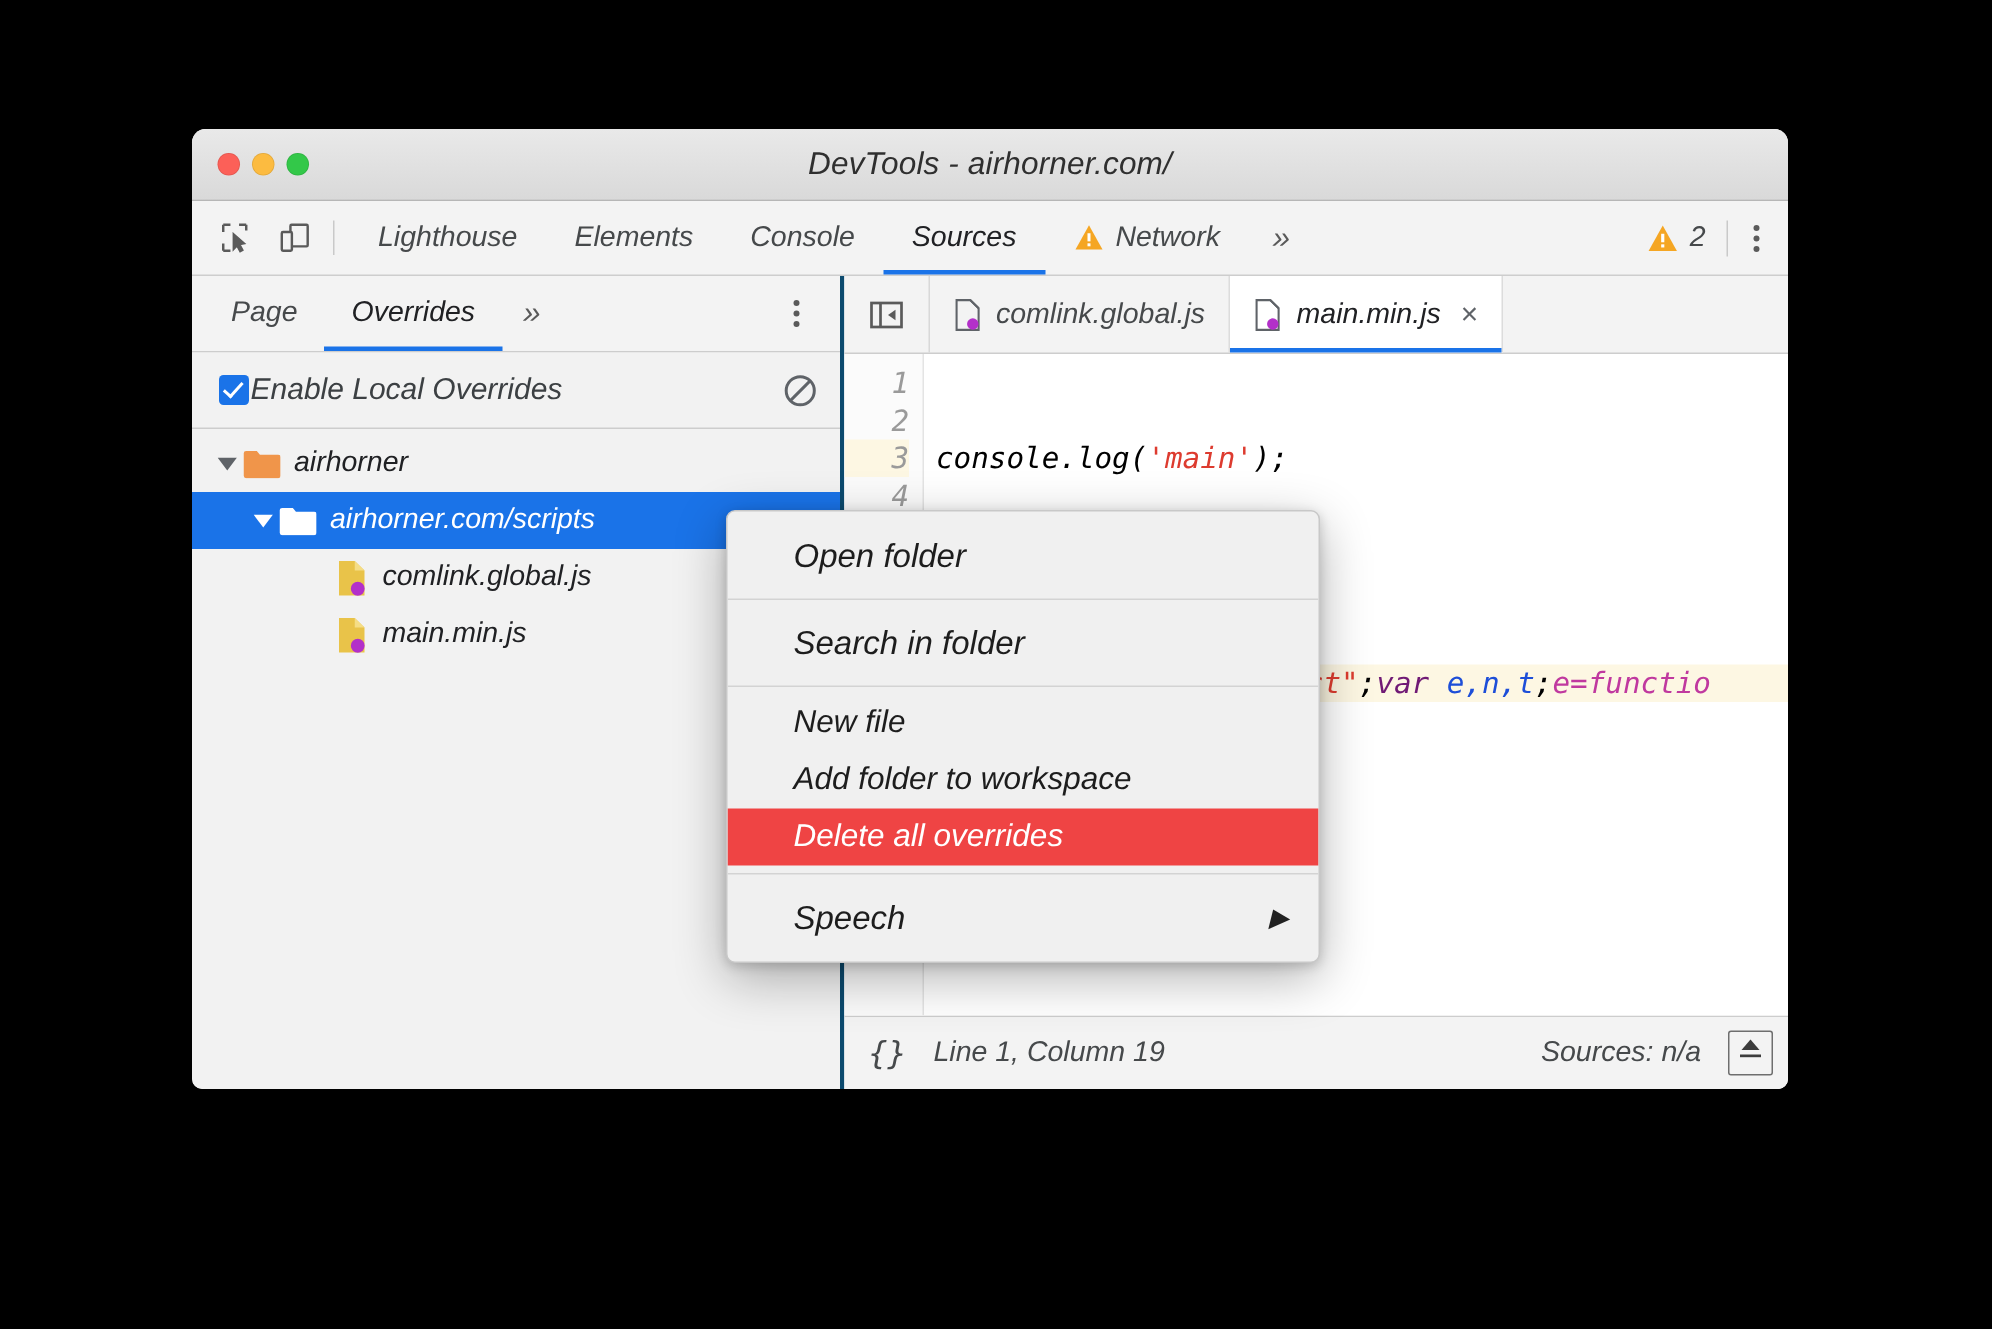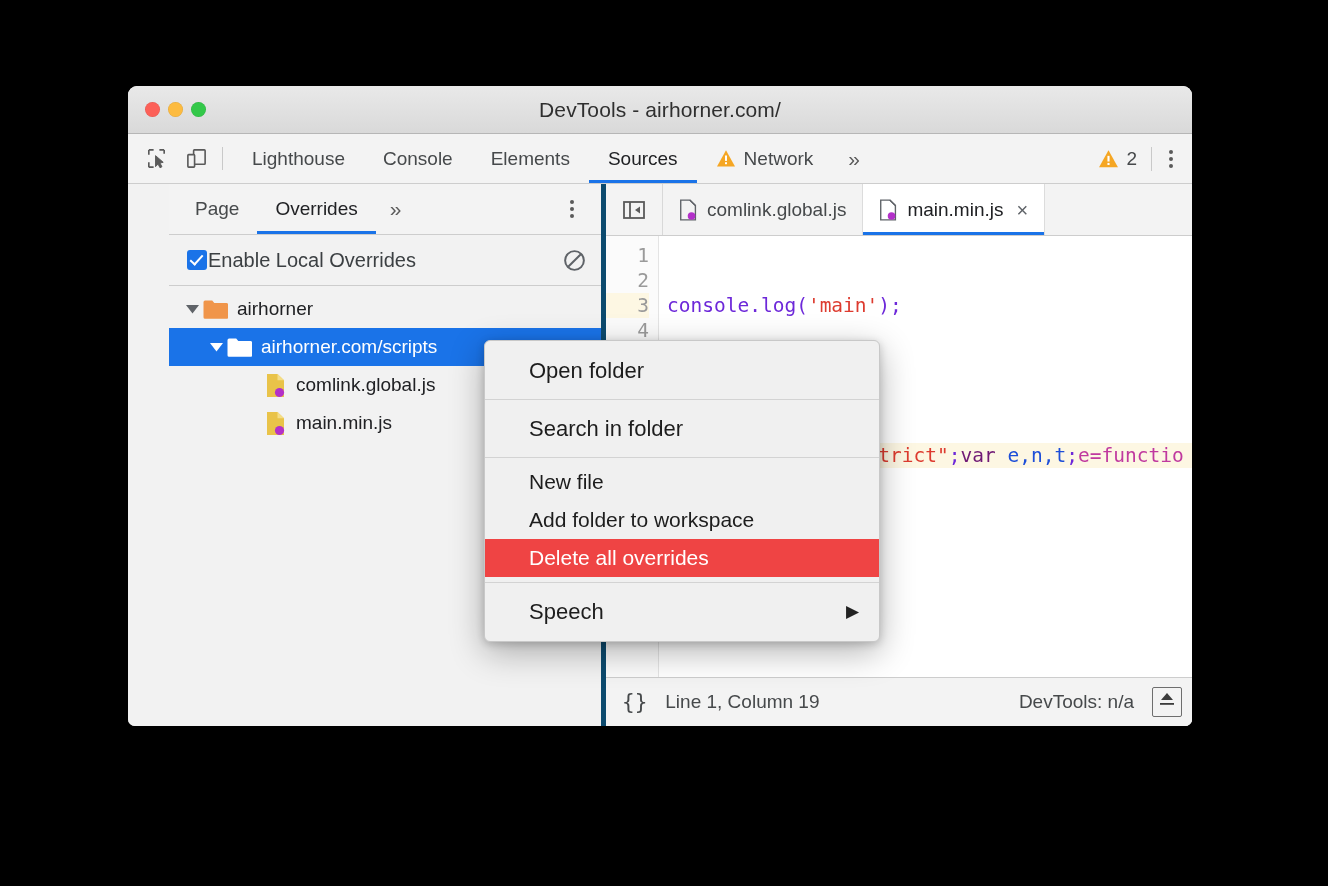--- a/index.html
+++ b/index.html
@@ -10,20 +10,21 @@
     height: 886px;
     overflow: hidden;
     font-family: "Liberation Sans", sans-serif;
   }
 
   #stage {
     position: relative;
     width: 1328px;
     height: 806px;
     background: #000000;
+    font-style: italic;
   }
 
   
   .window {
     position: absolute;
     left: 128px;
     top: 86px;
     width: 1064px;
     height: 640px;
     border-radius: 9px 9px 7px 7px;
@@ -163,25 +164,24 @@
     flex: 1 1 auto;
     display: flex;
     min-height: 0;
   }
 
   
   .navigator {
     width: 432px;
     flex: 0 0 432px;
     background: #f2f2f2;
-    border-right: 5px solid #0c4a6e;
+    border-right: 3px solid #0c4a6e;
     display: flex;
     flex-direction: column;
     min-height: 0;
-    padding-left: 41px;
   }
   .nav-tabbar {
     flex: 0 0 51px;
     height: 51px;
     background: #f3f3f3;
     border-bottom: 1px solid #cdcdcd;
     display: flex;
     align-items: stretch;
     padding-left: 8px;
     box-sizing: border-box;
@@ -360,21 +360,21 @@
   .gutter div.hl { background: #fdf7e3; }
   .code-lines {
     flex: 1 1 auto;
     padding: 7px 0 0 8px;
     overflow: hidden;
     white-space: pre;
   }
   .code-lines .ln { height: 25px; }
   .code-lines .ln.hl { background: #fdf7e3; }
 
-  .tok-plain { color: #6d28d9; }
+  .tok-plain { color: #000000; }
   .tok-str   { color: #dd3b2f; }
   .tok-kw    { color: #701a75; }
   .tok-var   { color: #1d4ed8; }
   .tok-pink  { color: #c0399f; }
 
   
   .statusbar {
     flex: 0 0 49px;
     height: 49px;
     background: #f3f3f3;
@@ -471,24 +471,24 @@
           <rect x="3" y="8" width="7" height="13" rx="0.8" fill="#f3f3f3"></rect>
         </svg>
       </div>
       <div class="dt-sep"></div>
 
       <div class="dt-tabs">
         <div class="dt-tab">
           <span>Lighthouse</span>
         </div>
         <div class="dt-tab">
+          <span>Elements</span>
+        </div>
+        <div class="dt-tab">
           <span>Console</span>
-        </div>
-        <div class="dt-tab">
-          <span>Elements</span>
         </div>
         <div class="dt-tab selected">
           <span>Sources</span>
         </div>
         <div class="dt-tab">
           <span style="display:flex;align-items:center;">
             <svg width="20" height="19" viewBox="0 0 20 19">
                 <path d="M10 1.2 19 17.4H1z" fill="#f5a623"></path>
                 <rect x="9" y="6.5" width="2" height="5.4" fill="#fff"></rect>
                 <rect x="9" y="13.2" width="2" height="2" fill="#fff"></rect>
@@ -654,21 +654,21 @@
             <div class="ln">&nbsp;</div>
             <div class="ln hl"><span class="tok-kw">!function</span><span class="tok-plain">(){</span><span class="tok-str">"use strict"</span><span class="tok-plain">;</span><span class="tok-kw">var</span><span class="tok-plain"> </span><span class="tok-var">e,n,t</span><span class="tok-plain">;</span><span class="tok-pink">e=functio</span></div>
             <div class="ln">&nbsp;</div>
           </div>
         </div>
 
         <div class="statusbar">
           <span class="pretty">{}</span>
           <span>Line 1, Column 19</span>
           <span class="status-spacer"></span>
-          <span>DevTools: n/a</span>
+          <span>Sources: n/a</span>
           <span class="drawer-btn">
             <svg width="18" height="22" viewBox="0 0 18 22">
               <path d="M9 3 15 10H3z" fill="#3c3c3c"></path>
               <rect x="2" y="13" width="14" height="1.8" fill="#3c3c3c"></rect>
             </svg>
           </span>
         </div>
       </div>
     </div>
   </div>

